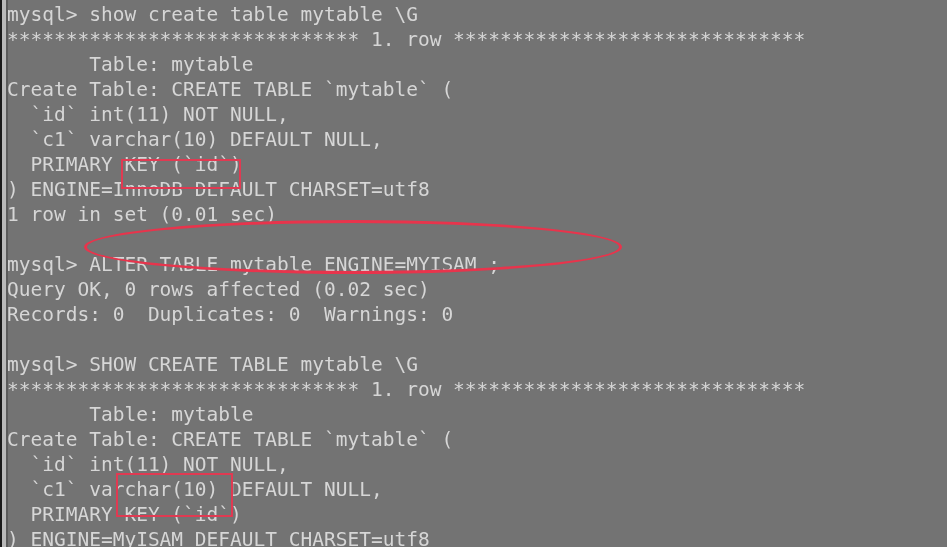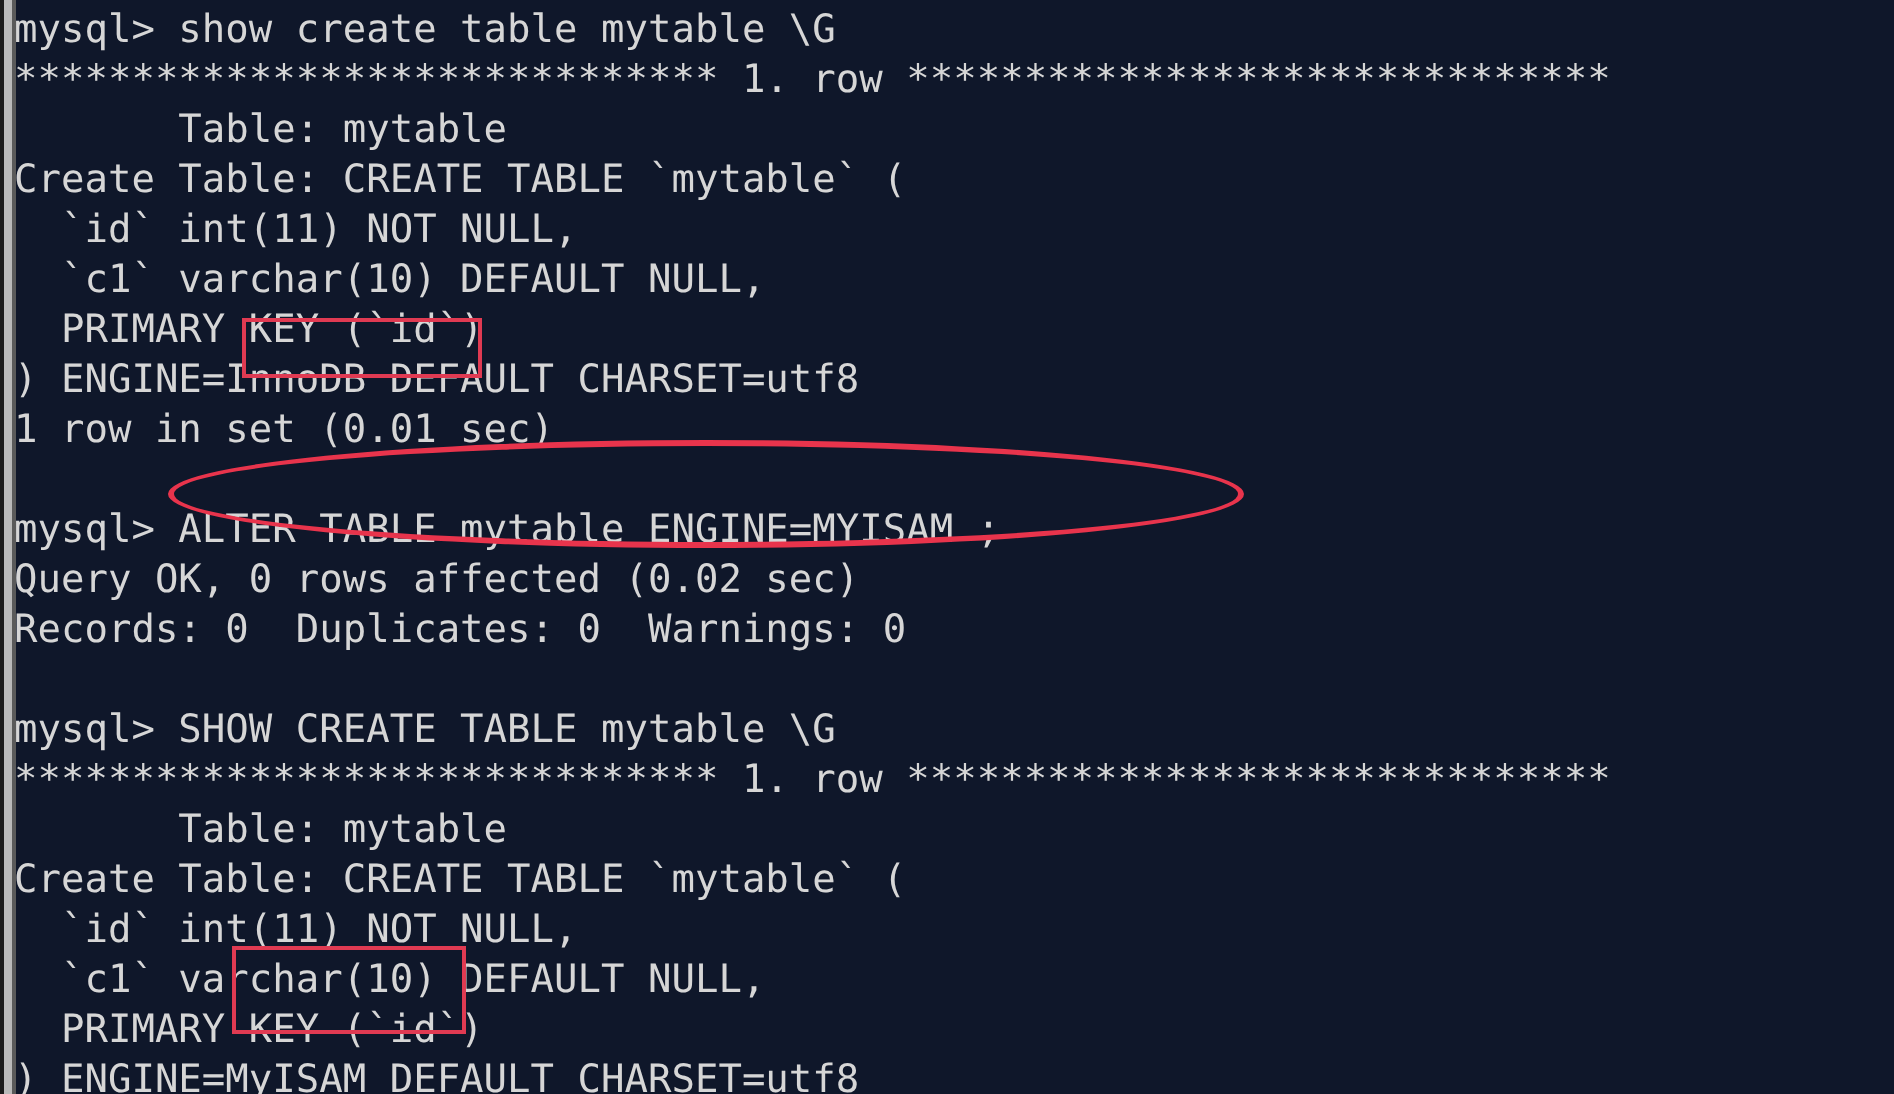--- a/index.html
+++ b/index.html
@@ -5,21 +5,21 @@
 <style>
   html, body {
     margin: 0;
     padding: 0;
     background: #000000;
   }
   #screen {
     position: relative;
     width: 947px;
     height: 547px;
-    background: #0f172a;
+    background: #737373;
     overflow: hidden;
     font-family: "DejaVu Sans Mono", "Liberation Mono", monospace;
     text-decoration: underline;
   }
 
   
   #left-gutter {
     position: absolute;
     left: 0; top: 0;
     width: 8px; height: 547px;

